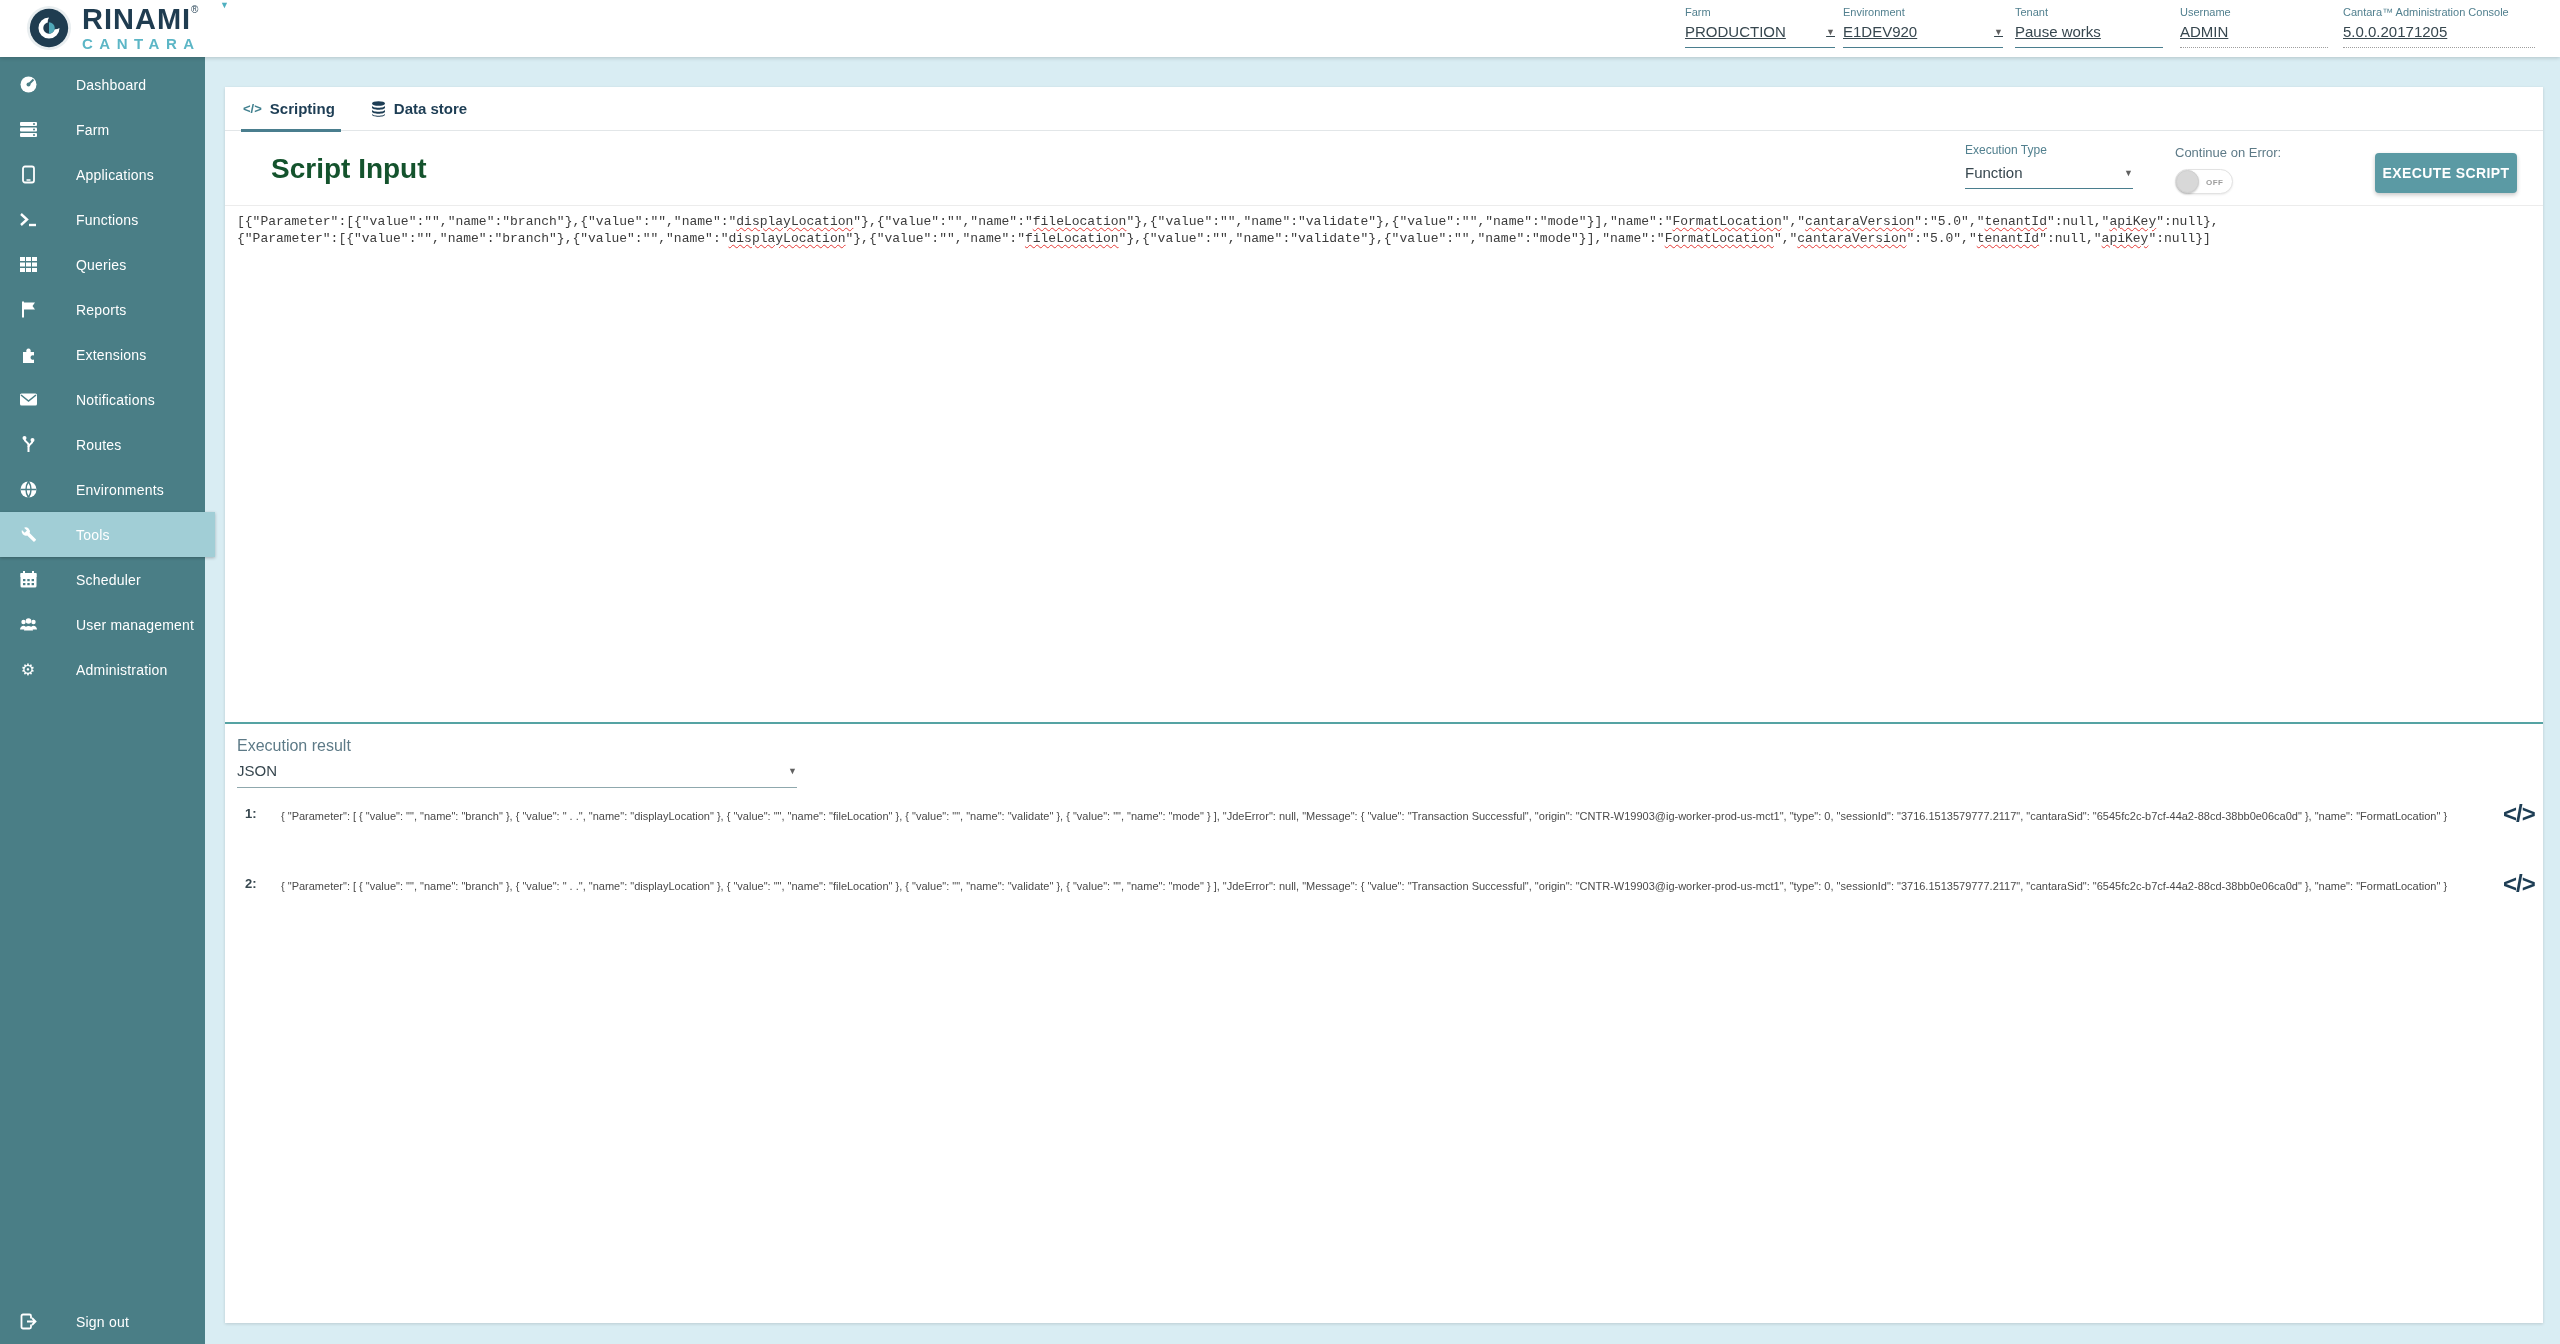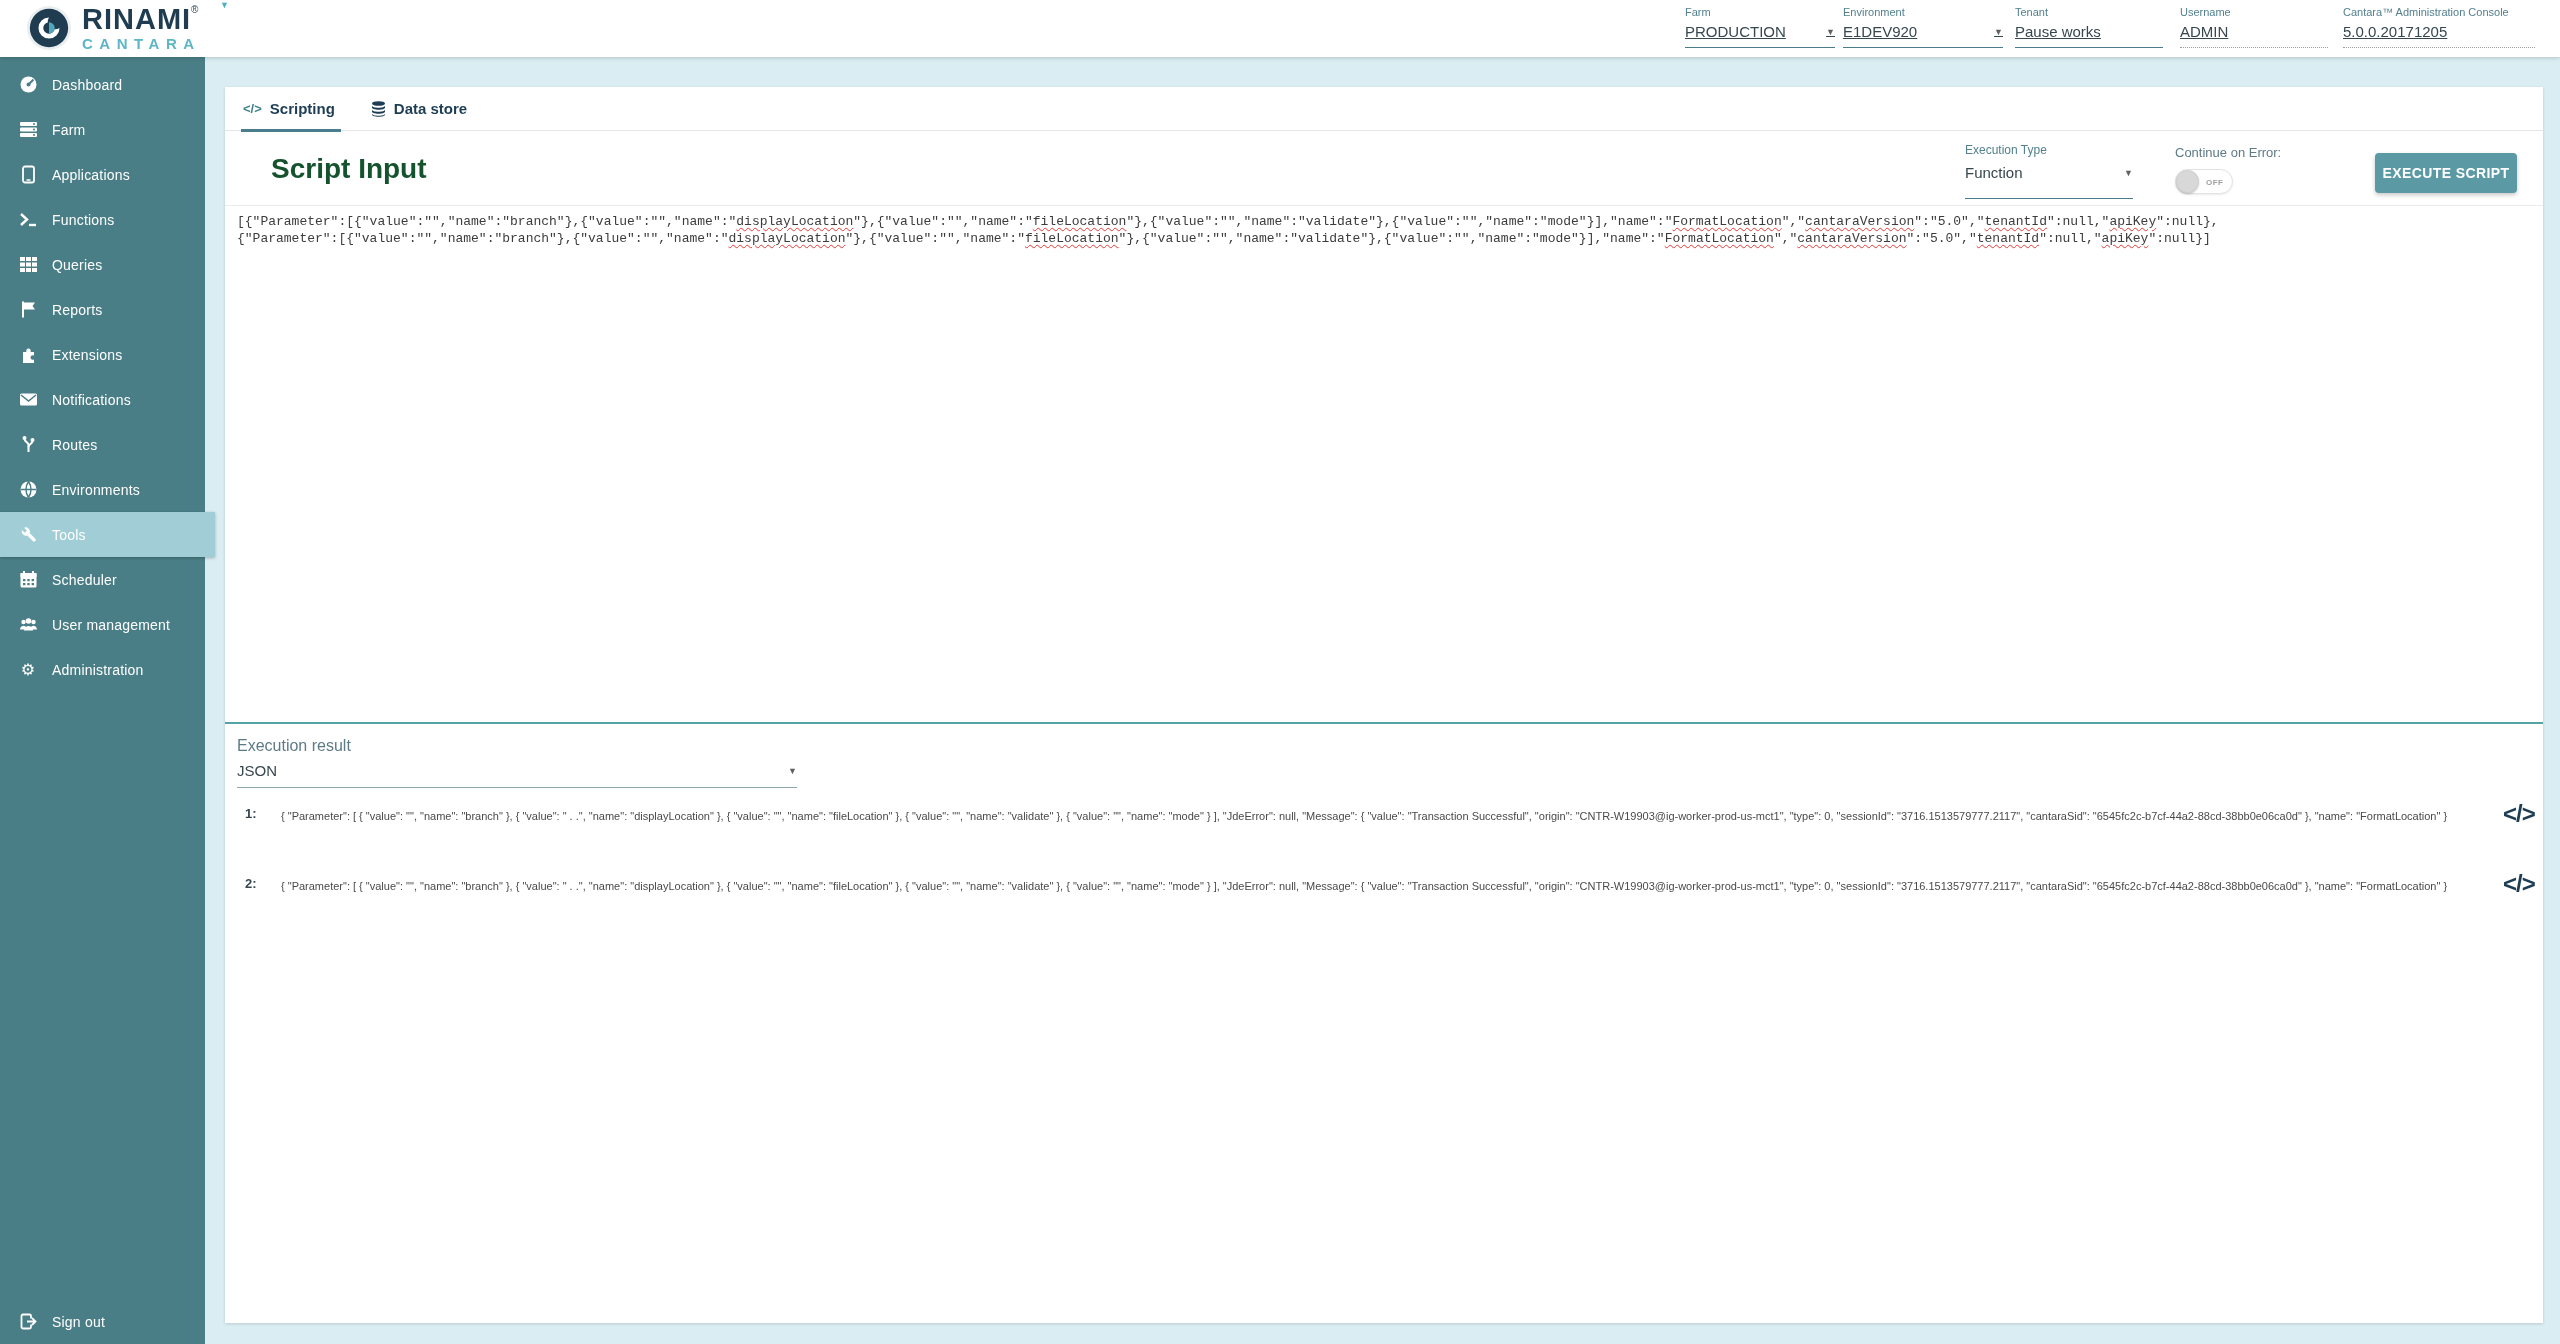--- a/index.html
+++ b/index.html
@@ -23,21 +23,21 @@
                      font-size:15px; color:#37474f; padding-bottom:7px;text-decoration:underline; }
   .hfield.u-solid .val-row { border-bottom:1px solid #4a7e8e; }
   .hfield.u-dot  .val-row { border-bottom:1px dotted #9e9e9e; }
   .dd-arrow { font-size:9px; color:#616161; margin-left:6px; }
 
   
   .sidebar { position:absolute; left:0; top:57px; width:205px; height:1287px;
              background:#4a7e86; z-index:20; overflow:visible; }
   .nav { padding-top:5px; }
   .nav-item { position:relative; width:205px; height:45px; display:flex; align-items:center;
-              color:#ffffff; cursor:pointer; }
+              color:#ffffff; cursor:pointer;gap:24px; }
   .nav-item .ic { width:20px; height:20px; margin-left:18px; display:flex; align-items:center;
                   justify-content:center; flex:0 0 20px; }
   .nav-item .nav-label { margin-left:14px; font-size:14px; font-weight:500; letter-spacing:.2px; white-space:nowrap; }
   .nav-item.active { width:215px; background:#a1ced6; box-shadow:0 1px 3px rgba(0,0,0,.25); }
   .signout { position:absolute; bottom:0; left:0; }
   .glyph-ic { font-size:16px; color:#fff; line-height:1; }
 
   
   .card { position:absolute; left:225px; top:87px; width:2318px; height:1236px; background:#fff;
           box-shadow:0 1px 3px rgba(0,0,0,.14); z-index:10; }
@@ -48,21 +48,21 @@
   .tab .tab-ic { margin-right:8px; display:flex; align-items:center; }
   .tab .tab-label { font-size:15px; font-weight:bold; color:#1d3d54; }
   .tab.active::after { content:""; position:absolute; left:-2px; right:-6px; bottom:-1px; height:3px; background:#4a7e8e; }
   .code-glyph { font-size:13px; font-weight:bold; color:#41808f; font-family:"Liberation Sans",sans-serif; }
 
   .page-title { position:absolute; left:18px; top:66px; font-size:28px; font-weight:bold; color:#14532d;margin-left:28px; }
 
   .md-select { position:absolute; cursor:pointer; }
   .md-select .lbl { font-size:12px; color:#52808f; }
   .md-select .val-row { display:flex; align-items:center; justify-content:space-between;
-                        font-size:15px; color:#37474f; margin-top:7px; padding-bottom:17px; }
+                        font-size:15px; color:#37474f; margin-top:7px; padding-bottom:7px; }
   .exec-type { left:1740px; top:56px; width:168px; }
   .exec-type .val-row { border-bottom:1px solid #4a7e8e; }
 
   .toggle-group { position:absolute; left:1950px; top:58px; }
   .toggle-group .lbl { font-size:13px; color:#5d7a87; }
   .toggle { margin-top:9px; width:58px; height:25px; background:#fff; border:1px solid #e2e2e2;
             border-radius:13px; position:relative; cursor:pointer; box-shadow:0 1px 2px rgba(0,0,0,.08); }
   .knob { position:absolute; left:0px; top:0px; width:23px; height:23px; border-radius:50%;
           background:#d8d8d8; border:1px solid #cfcfcf; box-shadow:0 1px 2px rgba(0,0,0,.2); }
   .toggle-state { position:absolute; left:30px; top:8px; font-size:8px; font-weight:bold;

